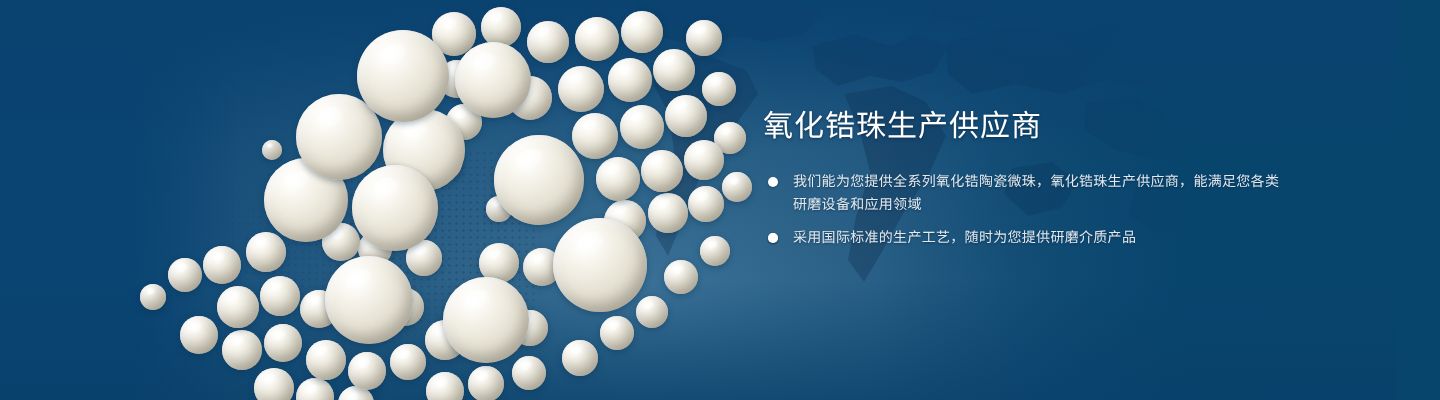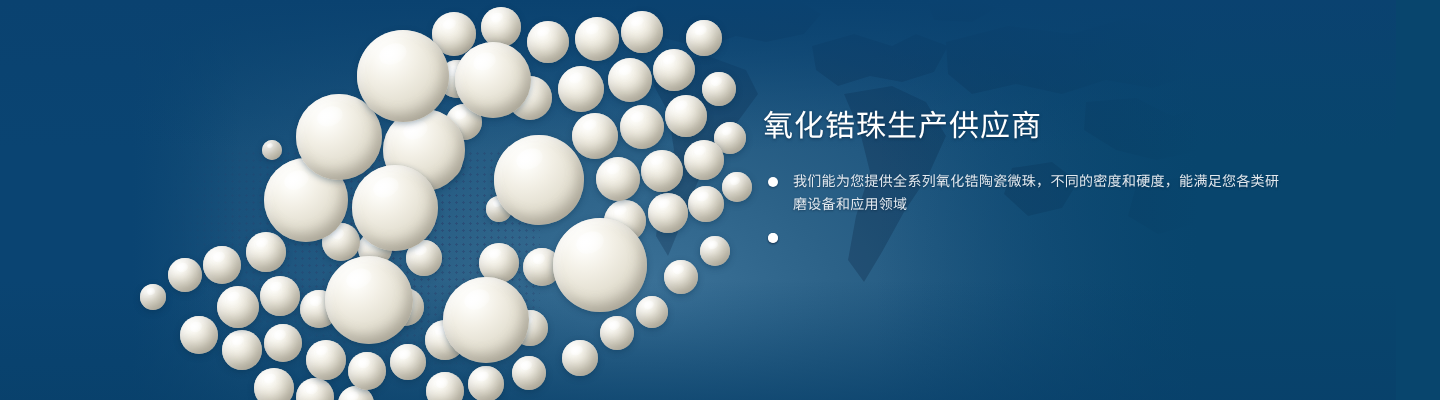--- a/index.html
+++ b/index.html
@@ -208,24 +208,25 @@
       <div class="bead" style="left: 494px; top: 135px; width: 90px; height: 90px; z-index: 80;"></div>
       <div class="bead" style="left: 357px; top: 30px; width: 92px; height: 92px; z-index: 81;"></div>
       <div class="bead" style="left: 553px; top: 218px; width: 94px; height: 94px; z-index: 82;"></div>
     </div>
 
   <div class="copy">
     <h1 class="headline">氧化锆珠生产供应商</h1>
     <ul class="bullets">
       <li class="bullet">
         <span class="dot"></span>
-        <span>我们能为您提供全系列氧化锆陶瓷微珠，不同的密度和硬度，能满足您各类研磨设备和应用领域</span>
+        <span>我们能为您提供全系列氧化锆陶瓷微珠，氧化锆珠生产供应商，能满足您各类研磨设备和应用领域</span>
       </li>
       <li class="bullet">
         <span class="dot"></span>
       </li>
       <li class="bullet">
         <span class="dot"></span>
+        <span>采用国际标准的生产工艺，随时为您提供研磨介质产品</span>
       </li>
     </ul>
   </div>
 
 </div>
 
 </body></html>

